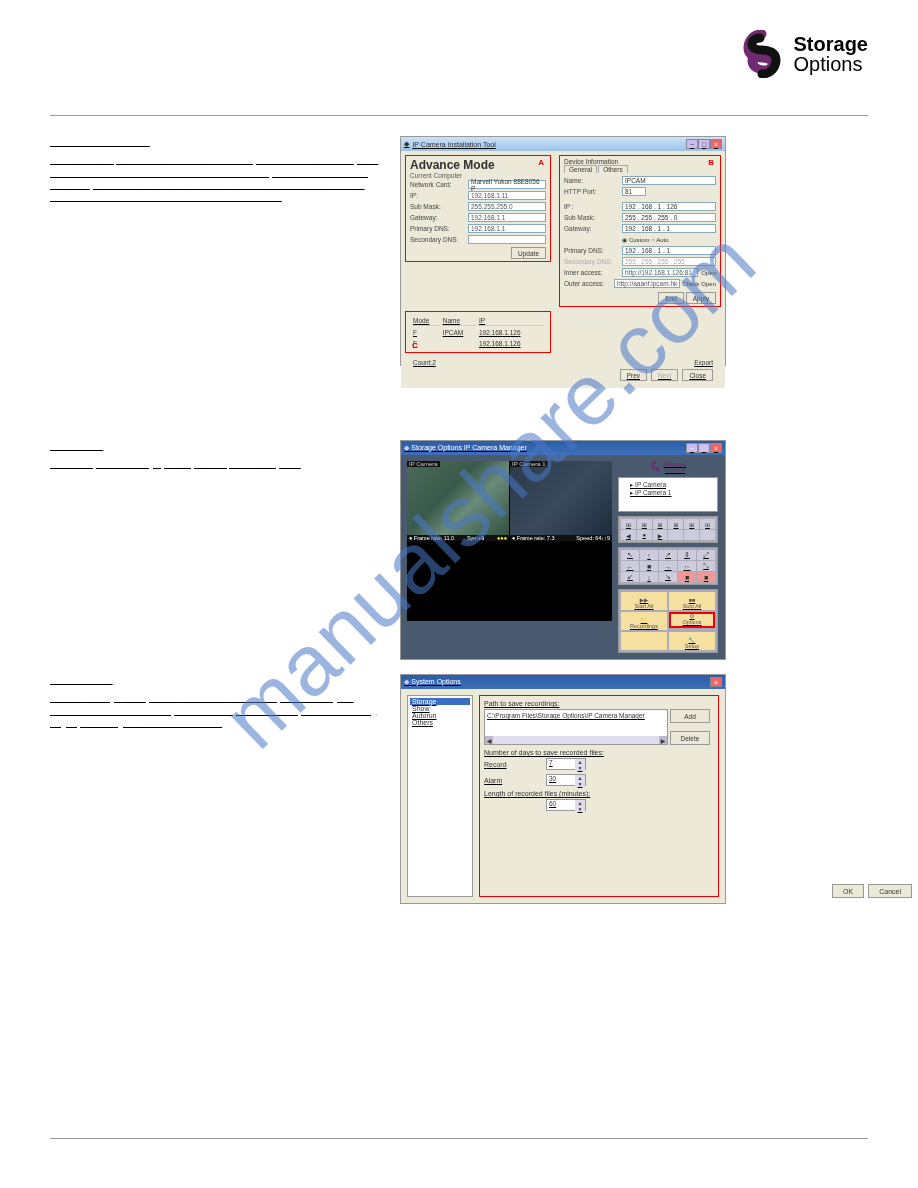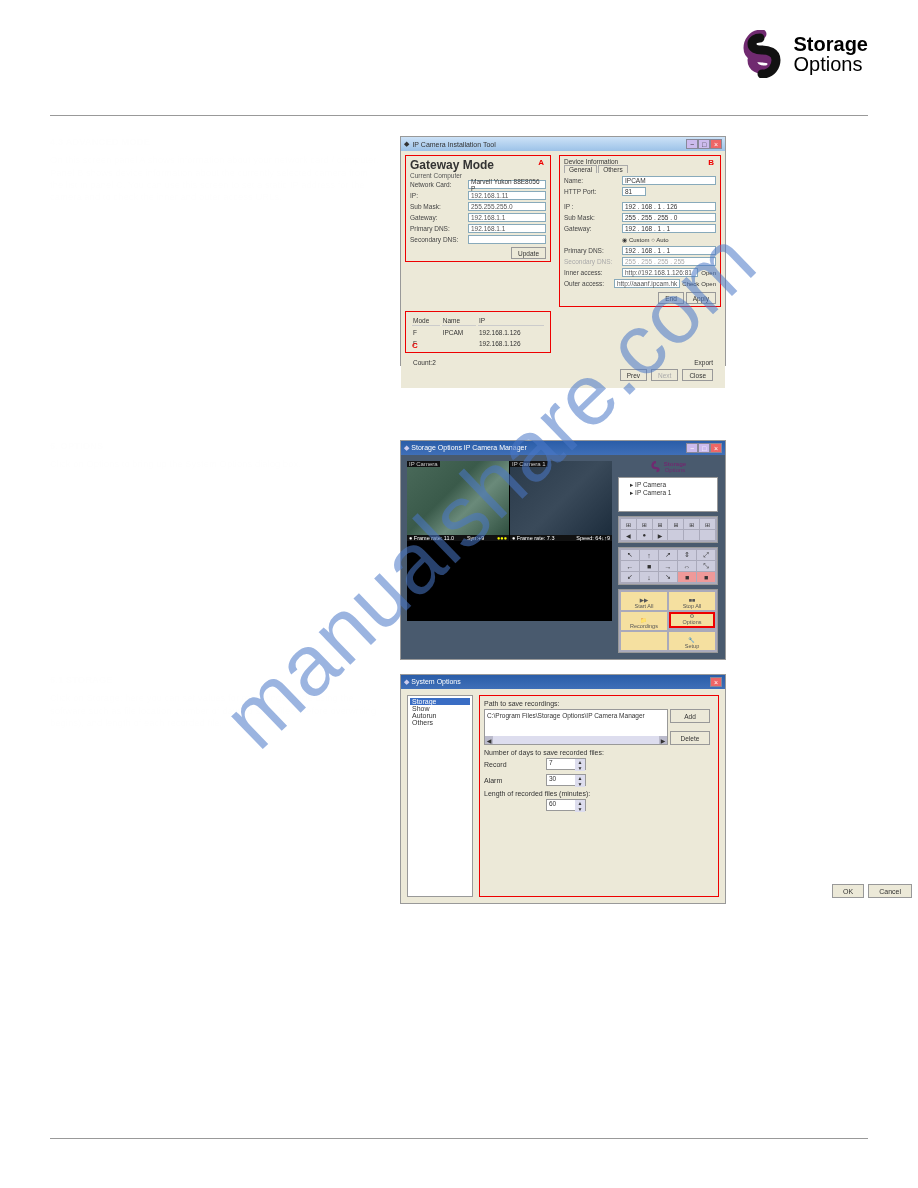--- a/index.html
+++ b/index.html
@@ -8,20 +8,21 @@
     padding: 0;
     width: 918px;
     height: 1188px;
     font-family: Arial, sans-serif;
     background: #fff;
     position: relative;
   }
   .page {
     padding: 30px 50px 0 50px;
     position: relative;
+    text-decoration: underline;
   }
   .logo-area {
     position: absolute;
     top: 30px;
     right: 50px;
     display: flex;
     align-items: center;
     gap: 8px;
   }
   .logo-mark {
@@ -200,21 +201,21 @@
           <span class="t-right">
             <span class="wbtn">−</span>
             <span class="wbtn">□</span>
             <span class="wbtn red">×</span>
           </span>
         </div>
         <div class="ss1-body">
           <div style="overflow:hidden;">
             <div class="ss1-left">
               <div class="redbox" style="position:relative;">
-                <div class="ss1-heading">Gateway Mode</div>
+                <div class="ss1-heading">Advance Mode</div>
                 <span class="redlabel" style="position:absolute; top:2px; right:6px;">A</span>
                 <div style="font-size:6.5px; color:#555;">Current Computer</div>
                 <div class="field-row">
                     <span class="flabel">Network Card:</span>
                     <span class="finput">
                       <span>Marvell Yukon 88E8056 P</span>
                     </span>
                   </div>
                 <div class="field-row">
                     <span class="flabel">IP:</span>

